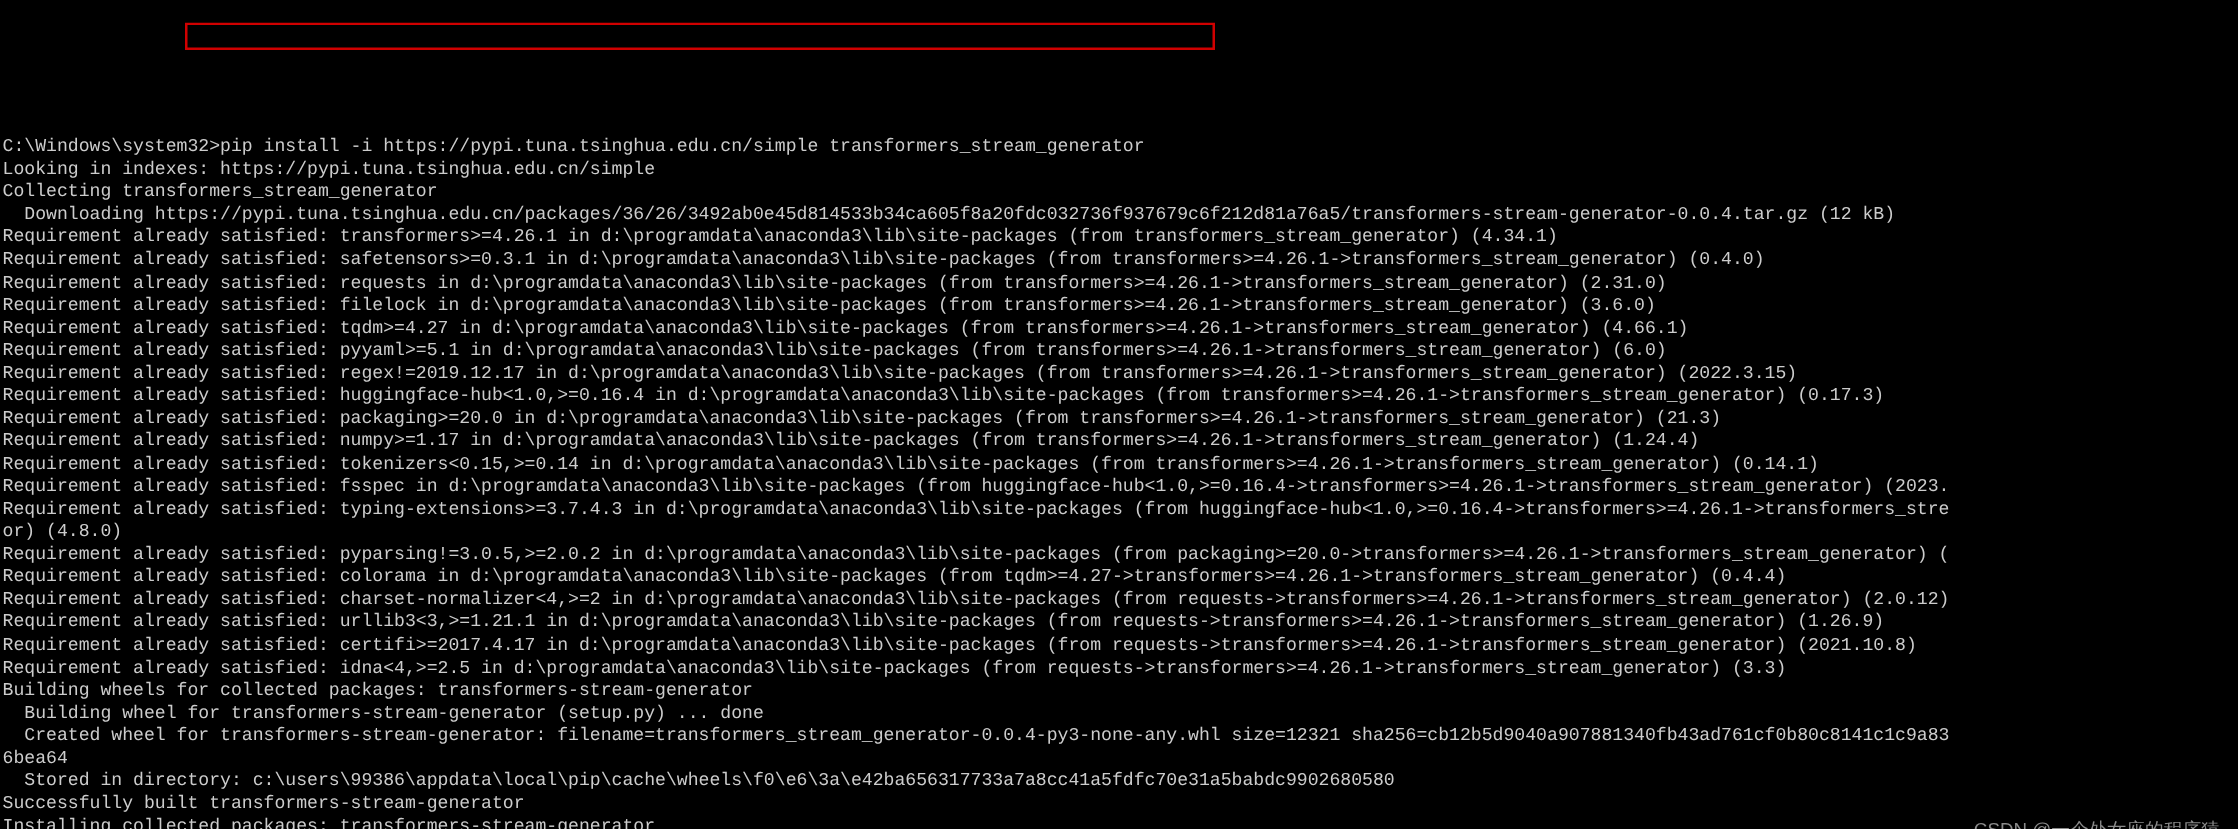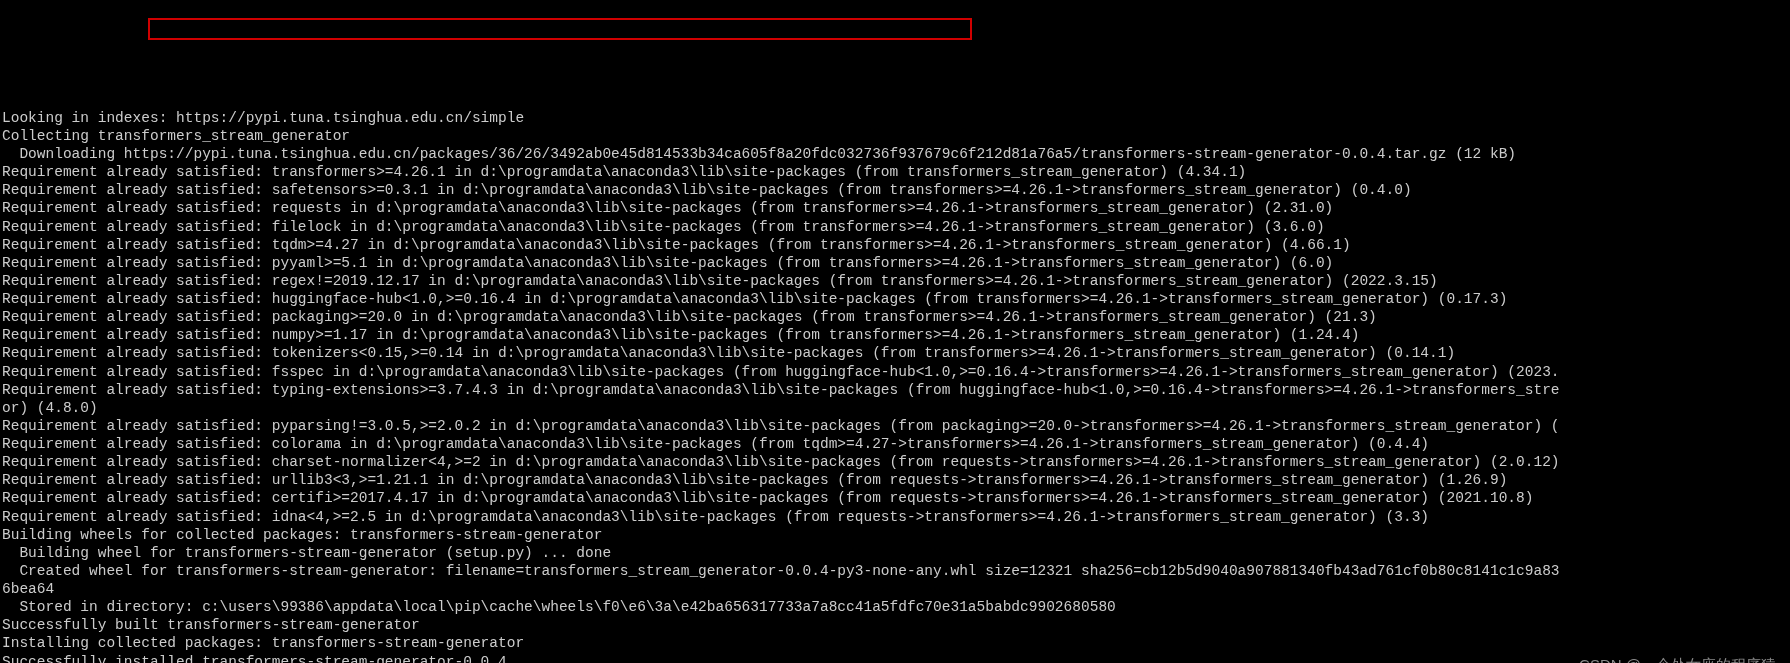--- a/index.html
+++ b/index.html
@@ -33,20 +33,21 @@
     color: #8a8a8a;
     font-family: sans-serif;
   }
 </style>
 </head>
 <body>
 
 
 
 <div class="terminal">
+<span><span>C:\Windows\system32&gt;</span><span>pip install -i https://pypi.tuna.tsinghua.edu.cn/simple transformers_stream_generator</span></span>
 <div id="output-lines">Looking in indexes: https://pypi.tuna.tsinghua.edu.cn/simple
 Collecting transformers_stream_generator
   Downloading https://pypi.tuna.tsinghua.edu.cn/packages/36/26/3492ab0e45d814533b34ca605f8a20fdc032736f937679c6f212d81a76a5/transformers-stream-generator-0.0.4.tar.gz (12 kB)
 Requirement already satisfied: transformers&gt;=4.26.1 in d:\programdata\anaconda3\lib\site-packages (from transformers_stream_generator) (4.34.1)
 Requirement already satisfied: safetensors&gt;=0.3.1 in d:\programdata\anaconda3\lib\site-packages (from transformers&gt;=4.26.1-&gt;transformers_stream_generator) (0.4.0)
 Requirement already satisfied: requests in d:\programdata\anaconda3\lib\site-packages (from transformers&gt;=4.26.1-&gt;transformers_stream_generator) (2.31.0)
 Requirement already satisfied: filelock in d:\programdata\anaconda3\lib\site-packages (from transformers&gt;=4.26.1-&gt;transformers_stream_generator) (3.6.0)
 Requirement already satisfied: tqdm&gt;=4.27 in d:\programdata\anaconda3\lib\site-packages (from transformers&gt;=4.26.1-&gt;transformers_stream_generator) (4.66.1)
 Requirement already satisfied: pyyaml&gt;=5.1 in d:\programdata\anaconda3\lib\site-packages (from transformers&gt;=4.26.1-&gt;transformers_stream_generator) (6.0)
 Requirement already satisfied: regex!=2019.12.17 in d:\programdata\anaconda3\lib\site-packages (from transformers&gt;=4.26.1-&gt;transformers_stream_generator) (2022.3.15)

